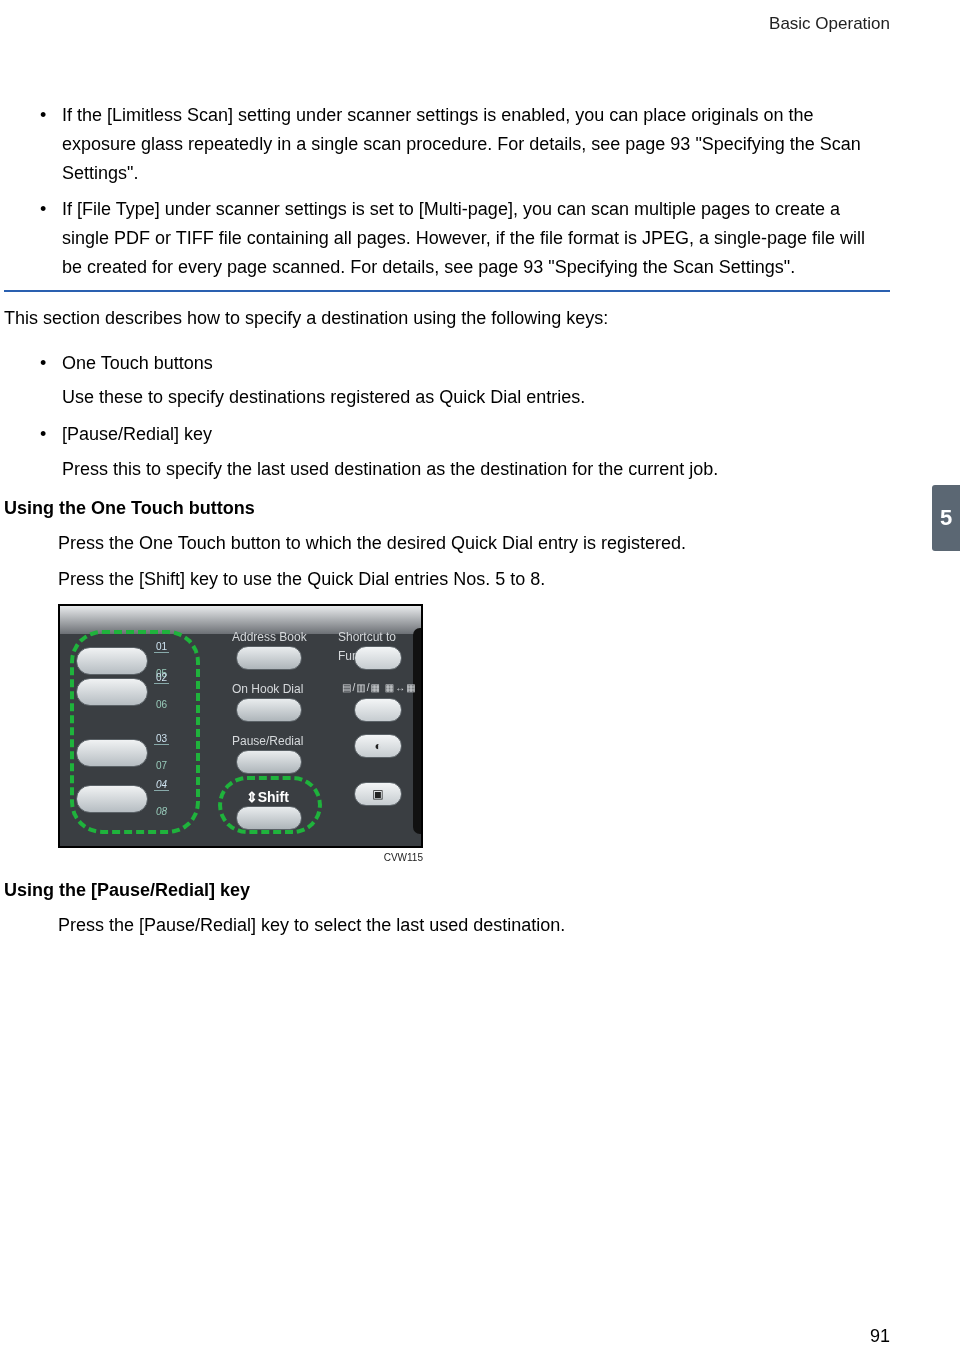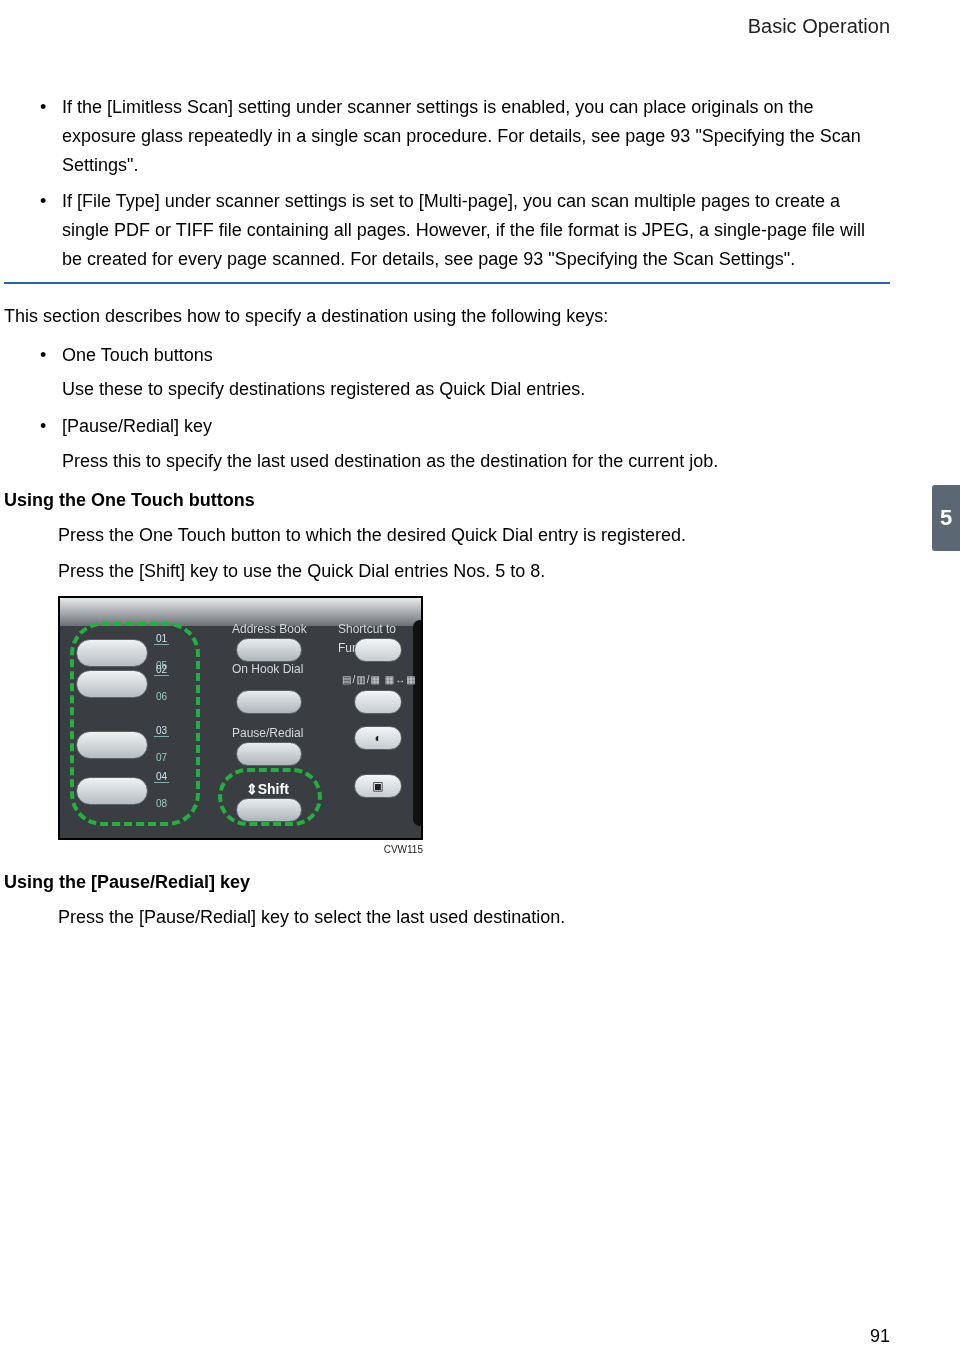--- a/index.html
+++ b/index.html
@@ -11,42 +11,42 @@
     height: 1359px;
     position: relative;
     background: #fff;
     line-height: 1.6;
   }
   .page { padding: 0; }
   .running-header {
     position: absolute;
     top: 10px;
     right: 70px;
-    font-size: 20px;
+    font-size: 17px;
     color: #222;
   }
   .content { padding: 85px 70px 0 0; }
-  ul.bullets { list-style: none; margin-left: 36px; margin-top: 8px; }
+  ul.bullets { list-style: none; margin-left: 36px; margin-top: 16px; }
   ul.bullets > li { position: relative; padding-left: 26px; margin-bottom: 8px; }
   ul.bullets > li::before {
     content: "•"; position: absolute; left: 4px; top: 0;
     font-size: 18px; color: #000;
   }
   .heading2 {
     font-size: 21px;
     font-weight: bold;
     color: #000;
     margin: 44px 0 4px 4px;
   }
   .heading2-rule {
     height: 2px;
     background: #2a60b0;
     margin: 4px 0 12px 4px;
   }
-  .intro { margin: 18px 0 10px 4px; }
+  .intro { margin: 12px 0 10px 4px; }
   .sub-heading { font-weight: bold; margin: 10px 0 6px 4px; }
   .indented { margin-left: 58px; margin-bottom: 8px; }
   .tab {
     position: absolute;
     top: 485px;
     right: 0;
     width: 28px;
     height: 66px;
     background: #5b6773;
     color: #fff;
@@ -142,32 +142,32 @@
                 <div>06</div>
               </div>
           </div>
           <div class="ot-row" style="top:128px;">
             <div class="ot-btn"></div>
             <div class="ot-num">
                 <div>03</div>
                 <div>07</div>
               </div>
           </div>
-          <div class="ot-row" style="top:174px;">
+          <div class="ot-row" style="top:174px;font-style:italic;">
             <div class="ot-btn"></div>
             <div class="ot-num">
                 <div>04</div>
                 <div>08</div>
               </div>
           </div>
 
           <div class="lbl" style="left:172px; top:22px;">Address Book</div>
           <div class="mid-btn" style="left:176px; top:40px;"></div>
 
-          <div class="lbl" style="left:172px; top:62px;">On Hook Dial</div>
+          <div class="lbl" style="left:172px; top:74px;">On Hook Dial</div>
           <div class="mid-btn" style="left:176px; top:92px;"></div>
 
           <div class="lbl" style="left:172px; top:126px;">Pause/Redial</div>
           <div class="mid-btn" style="left:176px; top:144px;"></div>
 
           <div class="shift-label" style="left:186px; top:180px;">
             <span>⇕</span><span>Shift</span>
           </div>
           <div class="mid-btn" style="left:176px; top:200px;"></div>
 

